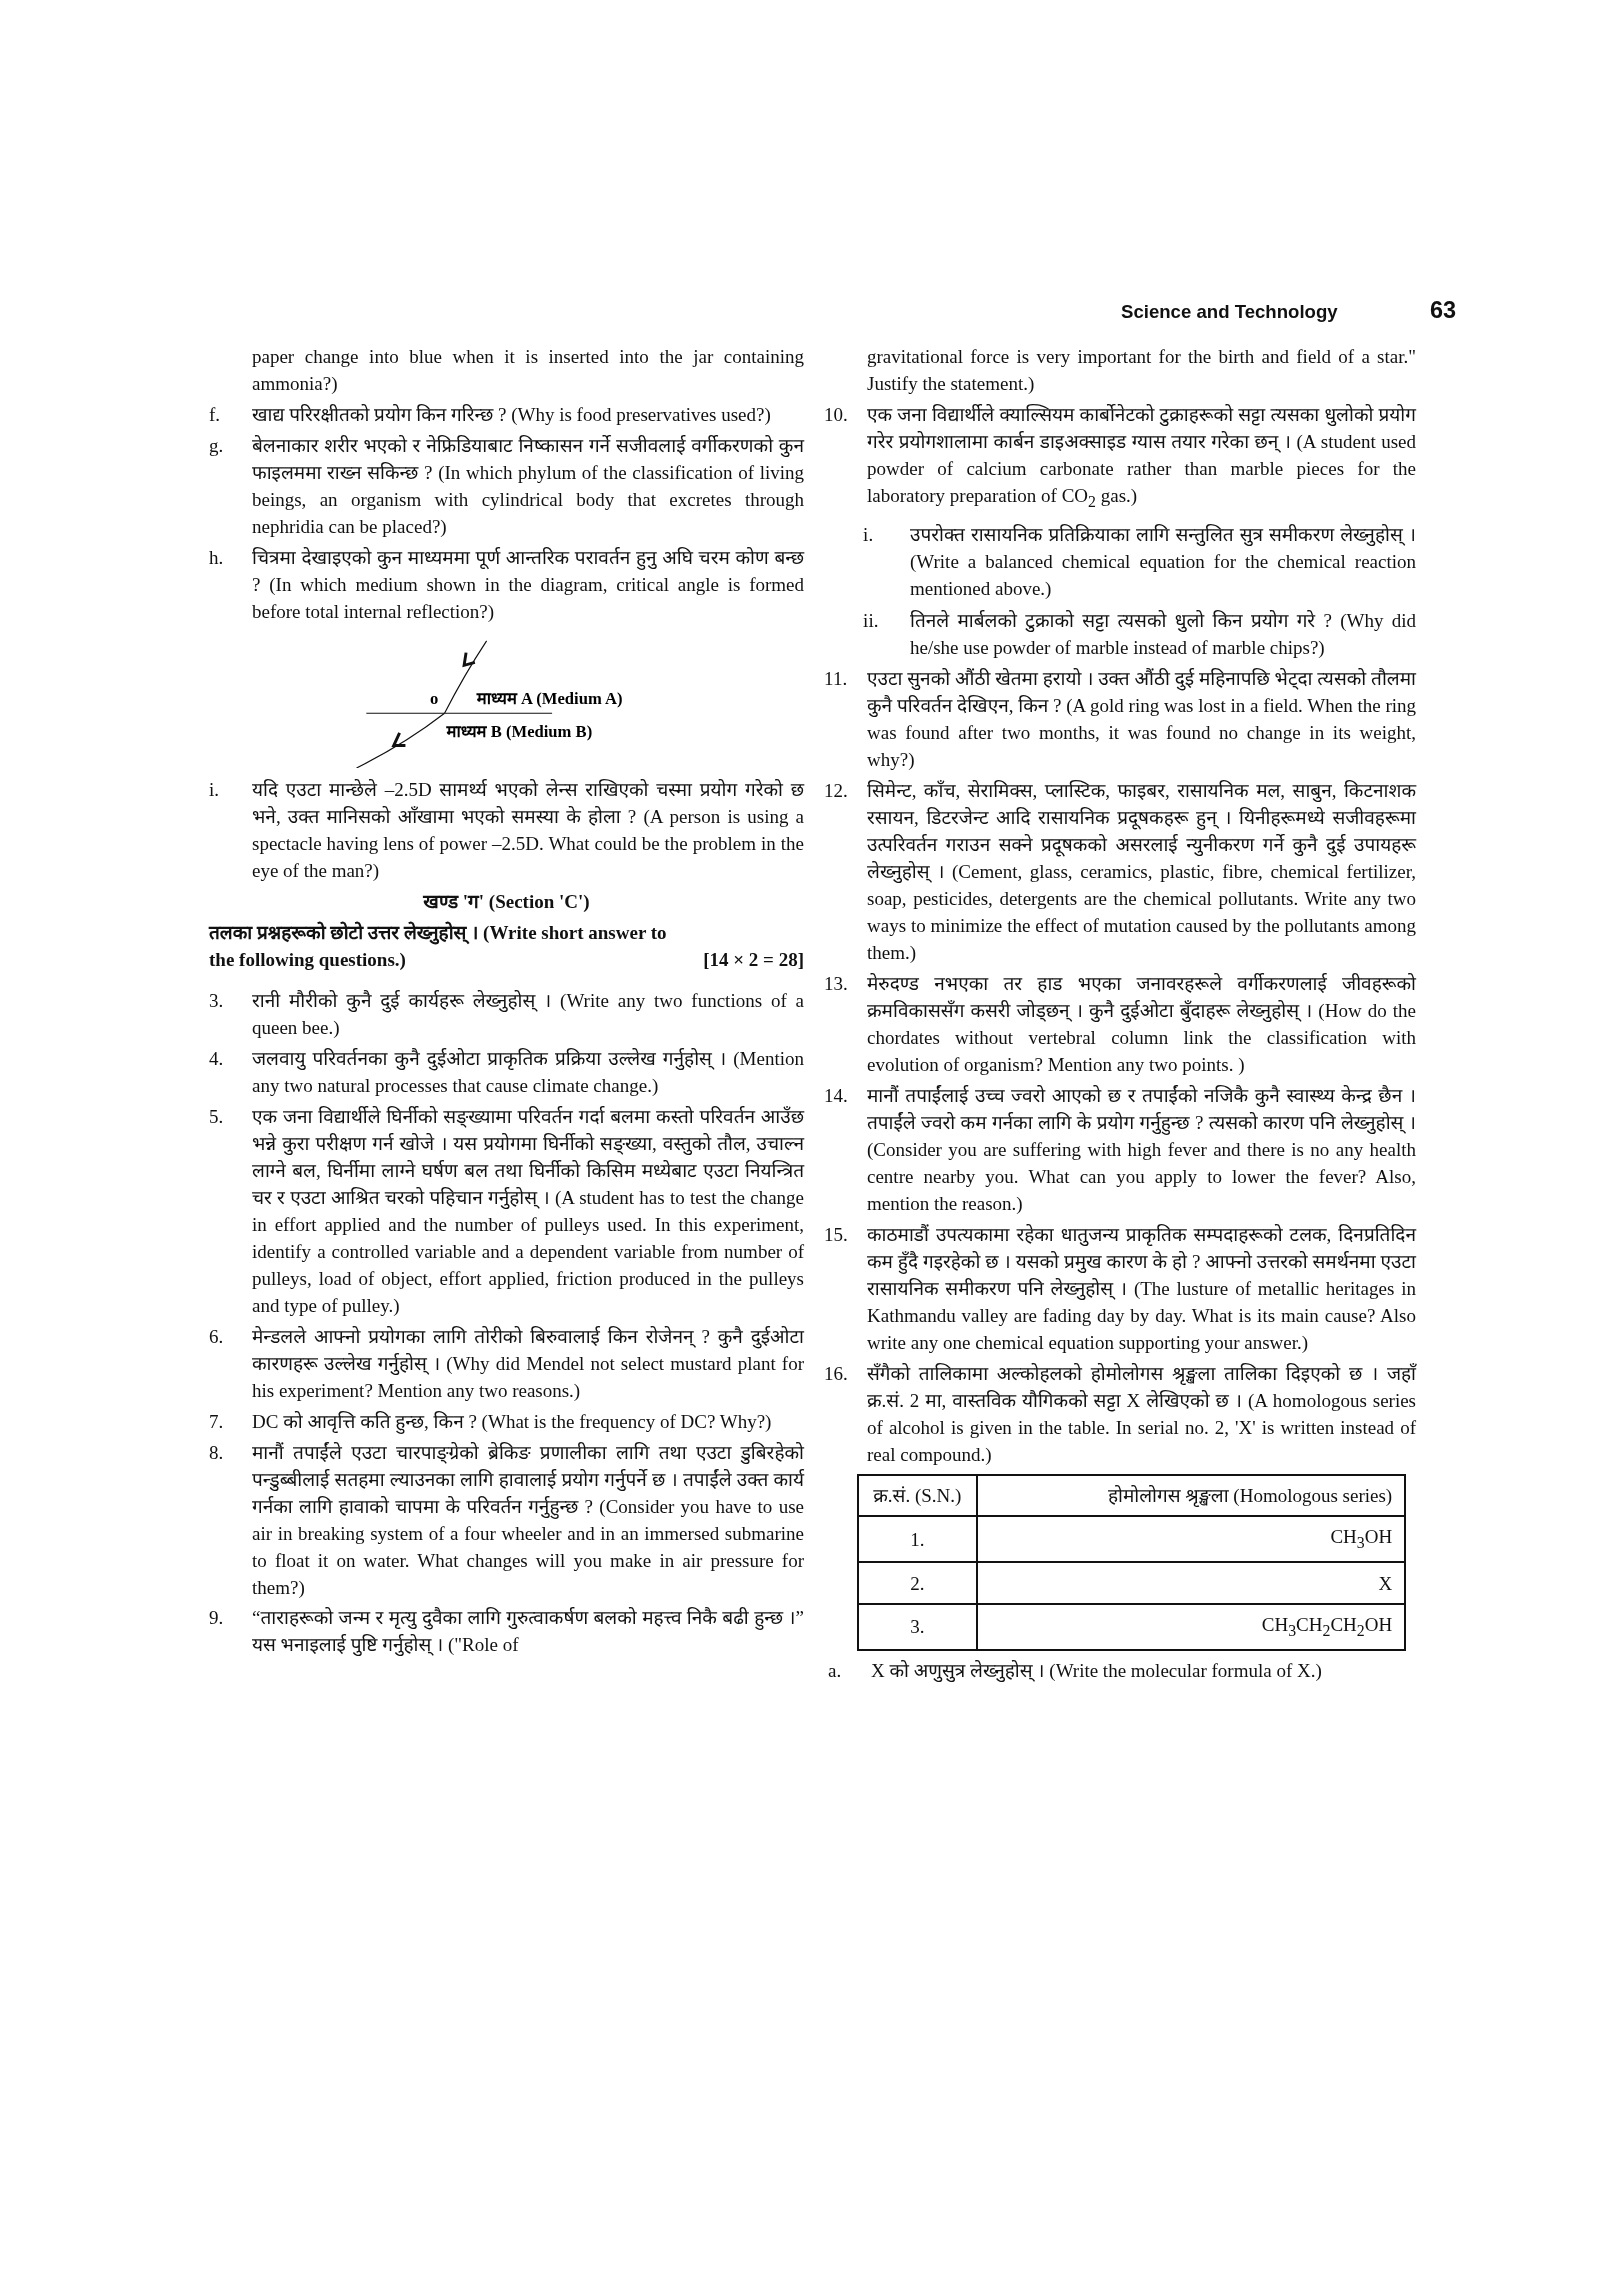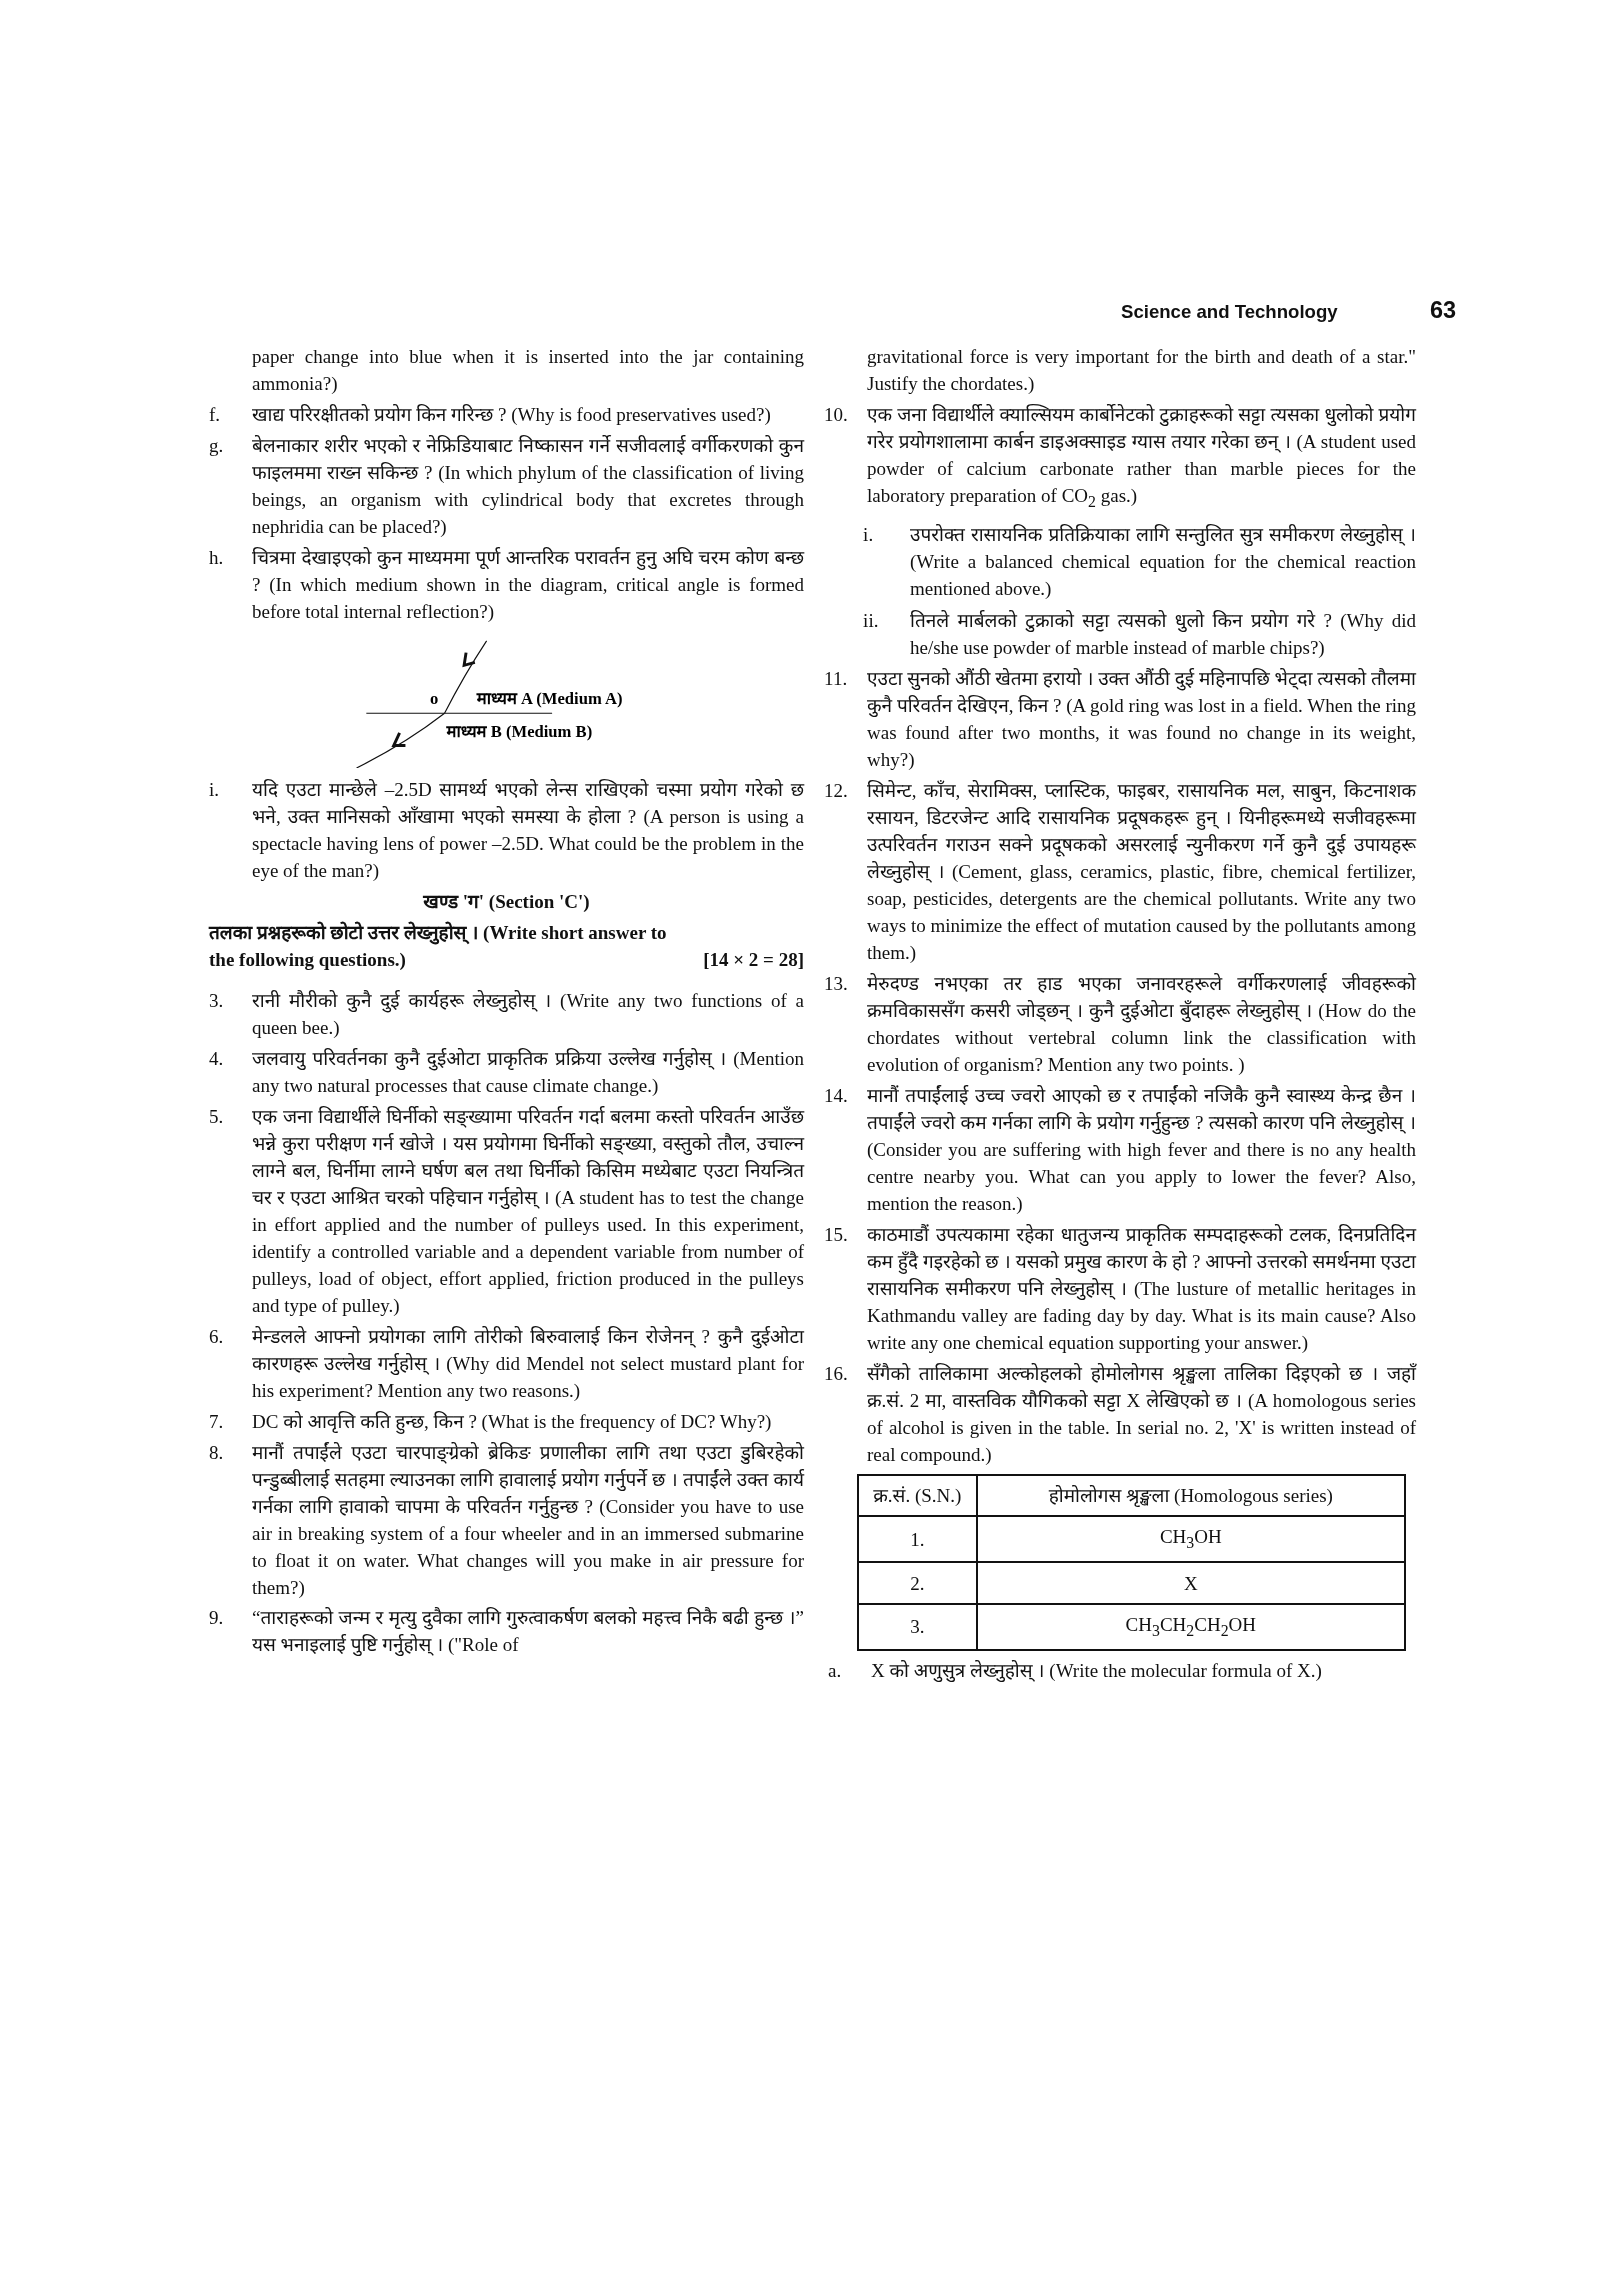--- a/index.html
+++ b/index.html
@@ -18,21 +18,21 @@
   .sub { position: relative; padding-left: 43px; margin: 5.9px 0 3.9px 0; }
   .sub .lbl { position: absolute; left: 0; top: 0; }
   .right .item { padding-left: 39px; }
   .right .item .lbl { left: -3.9px; }
   .diagram { position: relative; height: 132px; margin: 11.8px 0 7.8px 0; }
   .diagram svg { position: absolute; left: 147px; top: 0; }
   .section-title { text-align: center; font-weight: bold; margin: 2px 0 3.9px 0; }
   .instr { font-weight: bold; text-align: justify; }
   .instr-line2 { font-weight: bold; display: flex; justify-content: space-between; margin-bottom: 14px; }
   table.hs { border-collapse: collapse; margin: 5.9px 0 5.9px 29px; width: 549px; font-size: 19px; }
-  table.hs td, table.hs th { border: 2.5px solid #111; padding: 5.9px 11.8px; font-weight: normal; text-align: center; height: 27.4px; }
+  table.hs td, table.hs th { border: 2.5px solid #111; padding: 5.9px 11.8px; font-weight: normal; text-align: right; height: 27.4px; }
   table.hs td.sn, table.hs th.sn { text-align: center; width: 93px; }
   .diag-label { font-weight: bold; font-size: 17px; }
 </style>
 </head>
 <body>
 
 <div class="header">
   <span class="title">Science and Technology</span>
   <span class="pageno">63</span>
 </div>
@@ -105,21 +105,21 @@
     <span>मानौं तपाईंले एउटा चारपाङ्ग्रेको ब्रेकिङ प्रणालीका लागि तथा एउटा डुबिरहेको पन्डुब्बीलाई सतहमा ल्याउनका लागि हावालाई प्रयोग गर्नुपर्ने छ । तपाईंले उक्त कार्य गर्नका लागि हावाको चापमा के परिवर्तन गर्नुहुन्छ ? (Consider you have to use air in breaking system of a four wheeler and in an immersed submarine to float it on water. What changes will you make in air pressure for them?)</span>
   </div>
   <div class="item">
     <span class="lbl">9.</span>
     <span>“ताराहरूको जन्म र मृत्यु दुवैका लागि गुरुत्वाकर्षण बलको महत्त्व निकै बढी हुन्छ ।” यस भनाइलाई पुष्टि गर्नुहोस् । ("Role of</span>
   </div>
 </div>
 
 <div class="col right">
   <div class="item cont">
-    <span>gravitational force is very important for the birth and death of a star." Justify the chordates.)</span>
+    <span>gravitational force is very important for the birth and field of a star." Justify the statement.)</span>
   </div>
 
   <div class="item">
     <span class="lbl">10.</span>
     <span><span>एक जना विद्यार्थीले क्याल्सियम कार्बोनेटको टुक्राहरूको सट्टा त्यसका धुलोको प्रयोग गरेर प्रयोगशालामा कार्बन डाइअक्साइड ग्यास तयार गरेका छन् । (A student used powder of calcium carbonate rather than marble pieces for the laboratory preparation of CO</span><sub>2</sub><span> gas.)</span></span>
     <div class="sub">
       <span class="lbl">i.</span>
       <span>उपरोक्त रासायनिक प्रतिक्रियाका लागि सन्तुलित सुत्र समीकरण लेख्नुहोस् । (Write a balanced chemical equation for the chemical reaction mentioned above.)</span>
     </div>
     <div class="sub">

